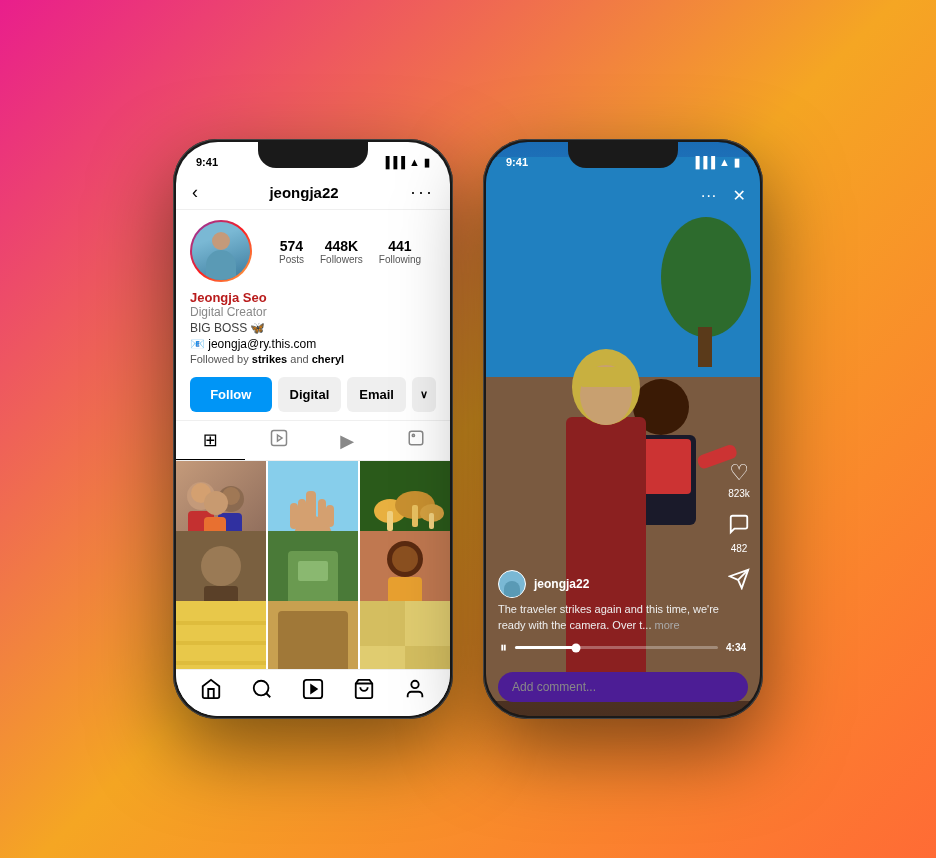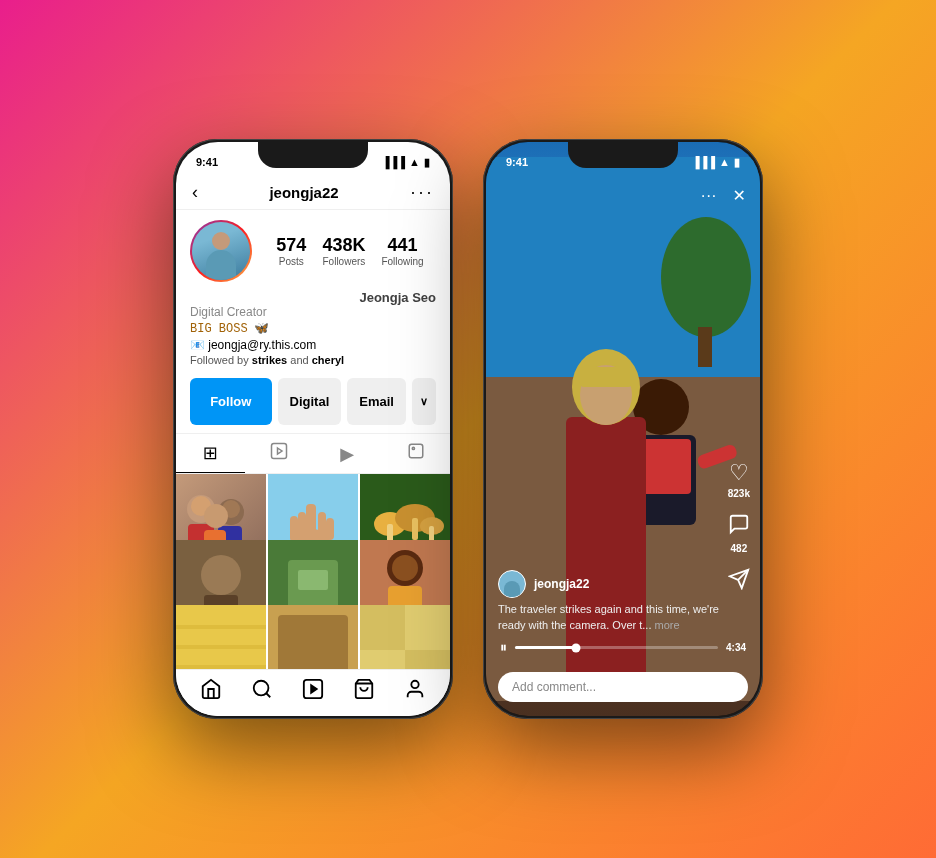--- a/index.html
+++ b/index.html
@@ -128,44 +128,44 @@
       display: flex;
       gap: 16px;
       flex: 1;
       justify-content: center;
     }
     .stat-item {
       display: flex;
       flex-direction: column;
       align-items: center;
     }
-    .stat-num { font-size: 18px; font-weight: 700; color: #000; }
+    .stat-num { font-size: 14px; font-weight: 700; color: #000; }
     .stat-label { font-size: 10px; color: #555; }
 
     .profile-bio {
       padding: 0 14px 8px;
     }
-    .bio-name { font-size: 13px; font-weight: 700; color: #404040; text-align: right; }
+    .bio-name { font-size: 13px; font-weight: 700; color: #b91c1c; }
     .bio-role { font-size: 12px; color: #888; }
-    .bio-text { font-size: 12px; color: #a16207; margin-top: 2px; font-family: Liberation Mono, monospace; }
+    .bio-text { font-size: 12px; color: #404040; margin-top: 2px; }
     .bio-email { font-size: 12px; color: #000; margin-top: 2px; display: flex; align-items: center; gap: 4px; }
     .bio-followed { font-size: 11px; color: #555; margin-top: 2px; }
     .bio-followed span { font-weight: 700; color: #000; }
 
     .action-buttons {
       display: flex;
       gap: 6px;
       padding: 4px 14px 8px;
     }
     .btn-follow {
       background: #0095f6;
       color: #fff;
       border: none;
       border-radius: 6px;
-      padding: 16px 20px;
+      padding: 10px 20px;
       font-size: 13px;
       font-weight: 600;
       cursor: pointer;
       flex: 1.2;
     }
     .btn-message {
       background: #efefef;
       color: #000;
       border: none;
       border-radius: 6px;
@@ -368,21 +368,21 @@
       gap: 14px;
     }
     .side-action {
       display: flex;
       flex-direction: column;
       align-items: center;
       color: #fff;
       cursor: pointer;
     }
     .side-action-icon { font-size: 22px; }
-    .side-action-count { font-size: 10px; font-weight: 700; margin-top: 2px; }
+    .side-action-count { font-size: 10px; font-weight: 400; margin-top: 2px; }
 
     
     .video-bottom-info {
       padding: 0 12px 8px;
       color: #fff;
     }
     .vid-username-row {
       display: flex;
       align-items: center;
       gap: 8px;
@@ -440,21 +440,21 @@
       transform: translate(-50%, -50%);
       width: 9px;
       height: 9px;
       background: #fff;
       border-radius: 50%;
     }
     .vid-time { color: #fff; font-size: 10px; font-weight: 600; }
 
     
     .vid-comment-bar {
-      background: #ffffff;
+      background: #4c1d95;
       border-radius: 20px;
       padding: 8px 14px;
       color: #888;
       font-size: 12px;
       margin: 0 12px 14px;
       cursor: pointer;
     }
   </style>
 </head>
 <body>
@@ -483,21 +483,21 @@
       <div class="profile-header">
         <div class="avatar-circle">
           <div class="avatar-person"></div>
         </div>
         <div class="stats-row">
           <div class="stat-item">
             <span class="stat-num">574</span>
             <span class="stat-label">Posts</span>
           </div>
           <div class="stat-item">
-            <span class="stat-num">438K</span>
+            <span class="stat-num">448K</span>
             <span class="stat-label">Followers</span>
           </div>
           <div class="stat-item">
             <span class="stat-num">441</span>
             <span class="stat-label">Following</span>
           </div>
         </div>
       </div>
 
       <div class="profile-bio">

